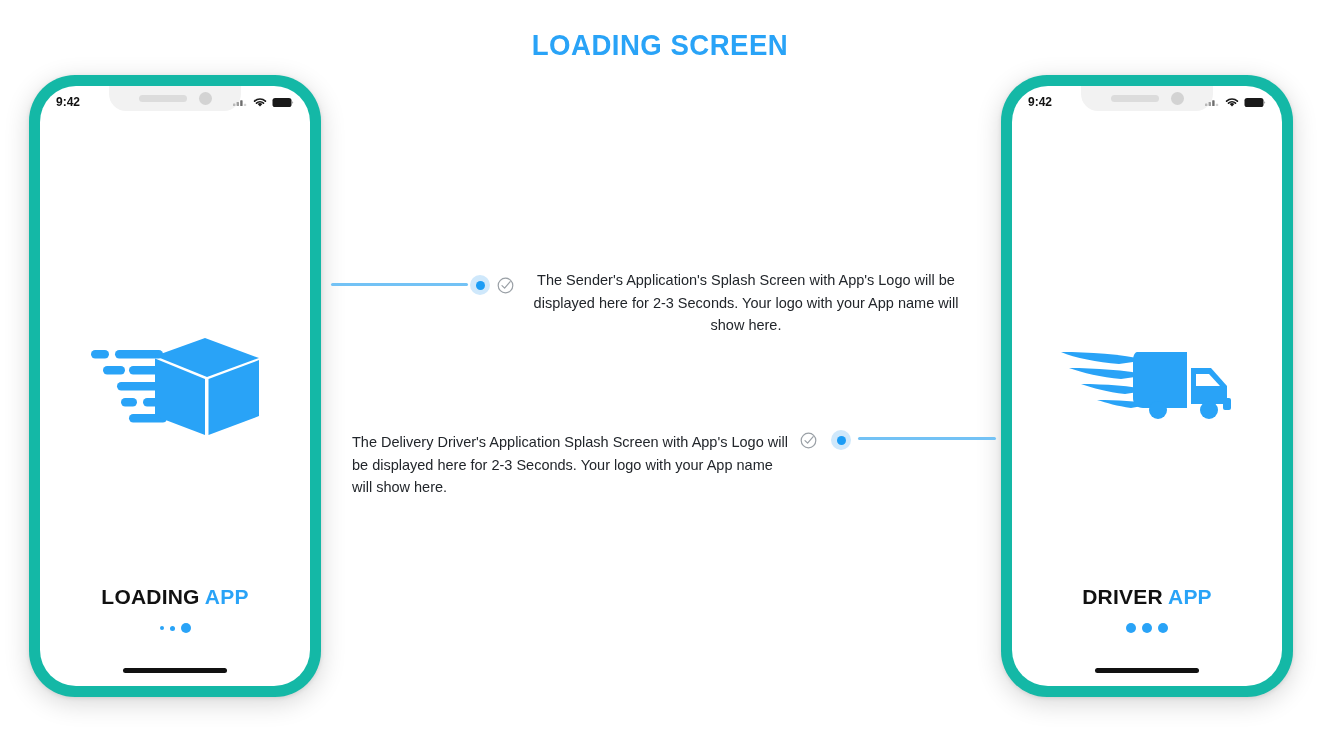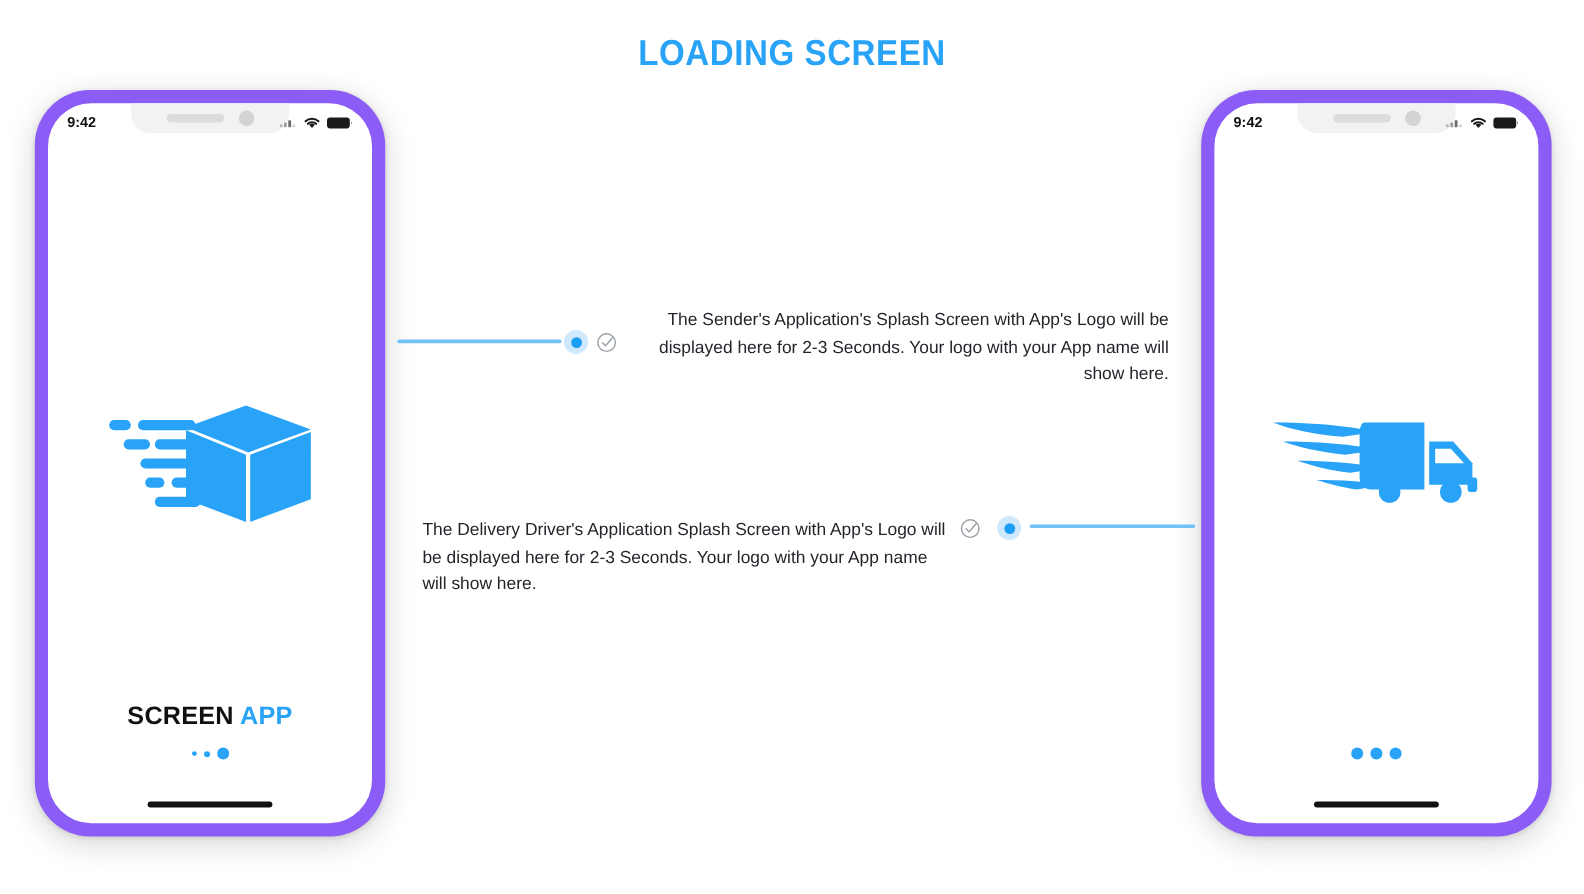--- a/index.html
+++ b/index.html
@@ -28,21 +28,21 @@
     color: #29a3f7;
     font-family: "Liberation Sans", sans-serif;
     transform: scaleX(0.92);
   }
 
   
   .phone {
     position: absolute;
     width: 292px;
     height: 622px;
-    background: #8b5cf6;
+    background: #14b8a6;
     border-radius: 46px;
     box-shadow: 0 6px 26px rgba(0,0,0,0.16), 0 1px 4px rgba(0,0,0,0.10);
   }
   .phone-left  { left: 29px;   top: 75px; }
   .phone-right { left: 1001px; top: 75px; }
 
   .screen {
     position: absolute;
     left: 11px;
     top: 11px;
@@ -195,21 +195,21 @@
     font-size: 14.5px;
     line-height: 22.5px;
     color: #22262b;
     font-family: "Liberation Sans", sans-serif;
   }
 
   
   .a1-line   { left: 331px; top: 283px; width: 137px; }
   .a1-marker { left: 470px; top: 275px; }
   .a1-check  { left: 497px; top: 277px; }
-  .a1-text   { left: 518px; top: 256px; width: 456px; text-align: right; }
+  .a1-text   { left: 518px; top: 269px; width: 456px; text-align: center; }
 
   
   .a2-line   { left: 858px; top: 437px; width: 138px; }
   .a2-marker { left: 831px; top: 430px; }
   .a2-check  { left: 800px; top: 432px; }
   .a2-text   { left: 352px; top: 431px; width: 444px; }
 </style>
 </head>
 <body>
 
@@ -261,21 +261,21 @@
 
           <path d="M68 28.5 L118 49 L118 105 L68 86 Z"></path>
 
           <path d="M121.5 49 L172 30 L172 86 L121.5 105 Z"></path>
         </g>
       </svg>
     </div>
 
     <div class="brand-block">
       <div class="brand-name">
-        <span class="brand-primary">SCREEN</span>
+        <span class="brand-primary">LOADING</span>
         <span class="brand-accent">APP</span>
       </div>
       <div class="dots">
         <span class="dot s1"></span>
         <span class="dot s2"></span>
         <span class="dot s3"></span>
       </div>
     </div>
 
     <div class="home-bar"></div>
@@ -328,20 +328,24 @@
 
           <rect x="164" y="60" width="8" height="12" rx="2"></rect>
 
           <circle cx="99" cy="72" r="9"></circle>
           <circle cx="150" cy="72" r="9"></circle>
         </g>
       </svg>
     </div>
 
     <div class="brand-block">
+      <div class="brand-name">
+        <span class="brand-primary">DRIVER</span>
+        <span class="brand-accent">APP</span>
+      </div>
       <div class="dots">
         <span class="dot eq"></span>
         <span class="dot eq"></span>
         <span class="dot eq"></span>
       </div>
     </div>
 
     <div class="home-bar"></div>
   </div>
 </div>

